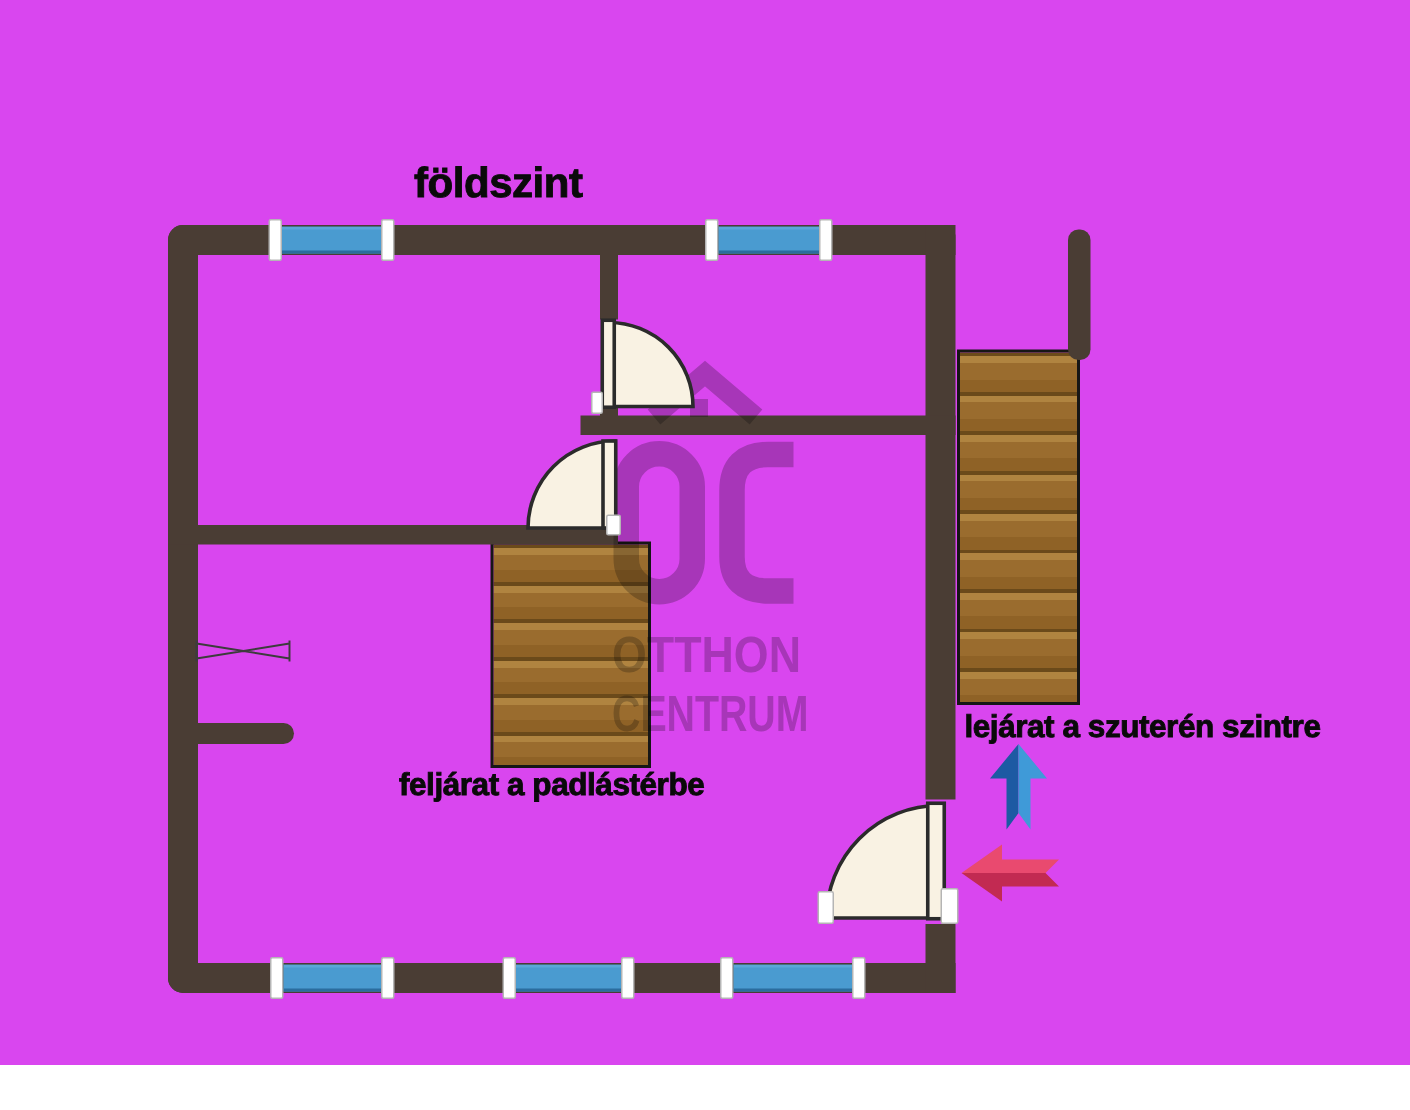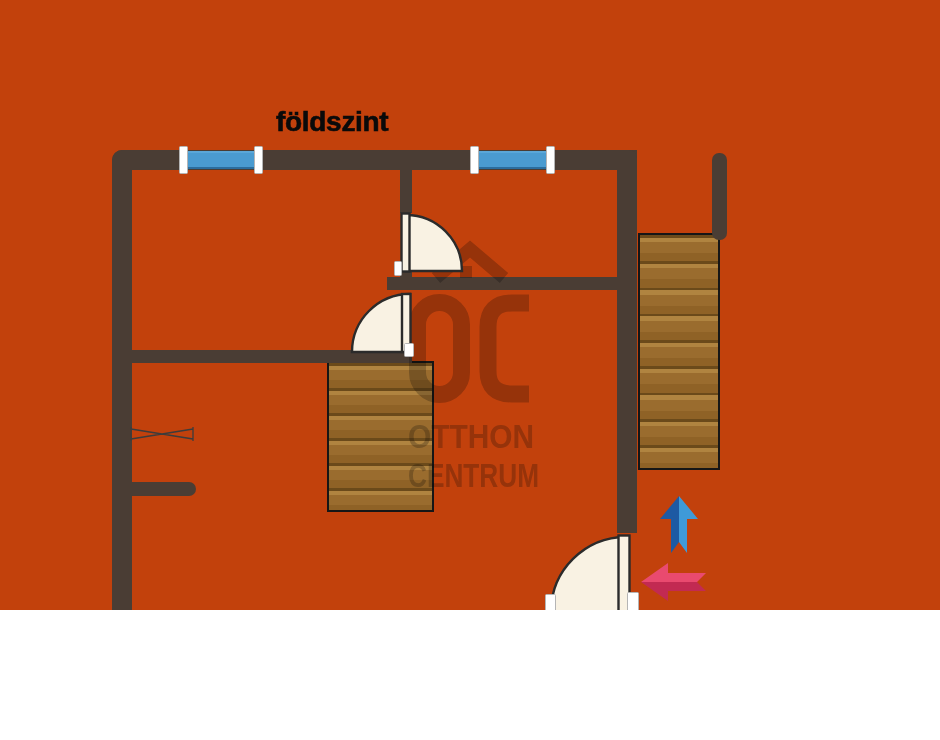--- a/index.html
+++ b/index.html
@@ -1,16 +1,16 @@
 <!DOCTYPE html>
 <html style="--wall: #4a3d34; --window-glass: #4a9bd0; --window-edge-top: #5aa7d8; --window-edge-bottom: #2b6d9d; --jamb-fill: #ffffff; --jamb-border: #b5b5b5; --door-fill: #f9f2e3; --door-outline: #2b2b2b; --wood-seam: #6b4a1a; --wood-light: #b08440; --wood-mid: #9a6c2e; --wood-dark: #8f6226; --stairs-outline: #161616; --watermark: #c5c5c5; --arrow-blue-dark: #1d5aa3; --arrow-blue-light: #3f9ad8; --arrow-pink-light: #e94a6f; --arrow-pink-dark: #c22a52; --label-text: #0a0a0a;"><head>
 <meta charset="utf-8">
 <style>
   html,body{margin:0;padding:0;background:#ffffff;}
-  .stage{position:relative;width:940px;height:610px;background:#c2410c;overflow:hidden;
+  .stage{position:relative;width:940px;height:710px;background:#d946ef;overflow:hidden;
          font-family:"Liberation Sans",sans-serif;}
   .abs{position:absolute;}
   .wall{position:absolute;background:var(--wall);}
   .label{position:absolute;color:var(--label-text);font-weight:bold;white-space:nowrap;
          -webkit-text-stroke:0.6px;letter-spacing:-0.3px;}
   .title{font-size:28px;}
   .small-label{font-size:21px;}
   .big-label{font-size:29px;}
   .window-glass{position:absolute;background:var(--window-glass);
     box-shadow:inset 0 2px 0 var(--window-edge-top), inset 0 -2px 0 var(--window-edge-bottom);}
@@ -112,20 +112,22 @@
       <path class="door" d="M 626 612 L 551 612 A 75 75 0 0 1 626 537 Z"></path>
       <rect class="door" x="618.5" y="535.5" width="11" height="77"></rect>
     </g>
   </svg>
 
   <div class="jamb" style="left:394px;top:261px;width:8px;height:15px;"></div>
   <div class="jamb" style="left:404px;top:343px;width:10px;height:14px;"></div>
   <div class="jamb" style="left:545px;top:594px;width:11px;height:22px;"></div>
   <div class="jamb" style="left:627px;top:592px;width:12px;height:24px;"></div>
 
+  <div class="label small-label" style="left:266px;top:512px;">feljárat a padlástérbe</div>
+  <div class="label small-label" style="left:643px;top:473px;">lejárat a szuterén szintre</div>
 
   <svg class="abs" style="left:658px;top:495px;" width="42" height="60" viewBox="0 0 42 60">
     <polygon class="arr-blue-dark" points="21,1 2,24 13,24 13,58 21,47"></polygon>
     <polygon class="arr-blue-light" points="21,1 40,24 29,24 29,58 21,47"></polygon>
   </svg>
   <svg class="abs" style="left:640px;top:562px;" width="68" height="40" viewBox="0 0 68 40">
     <polygon class="arr-pink-light" points="1,20 28,1 28,11 66,11 57,20"></polygon>
     <polygon class="arr-pink-dark" points="1,20 57,20 66,29 28,29 28,39"></polygon>
   </svg>
 

